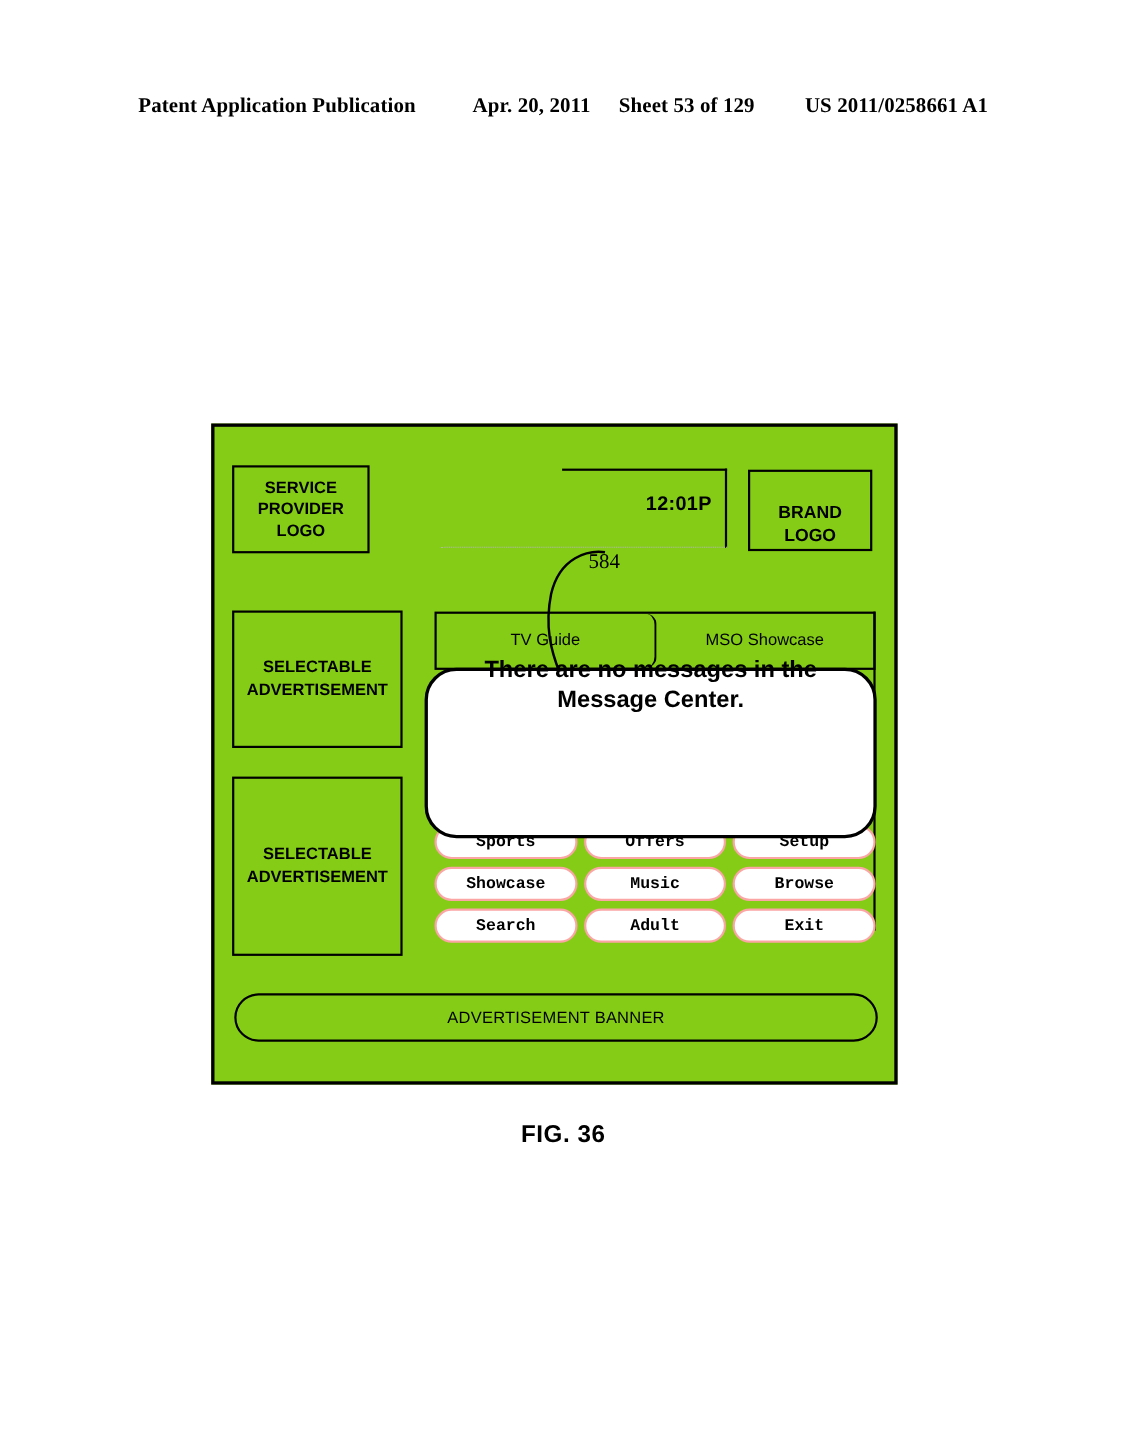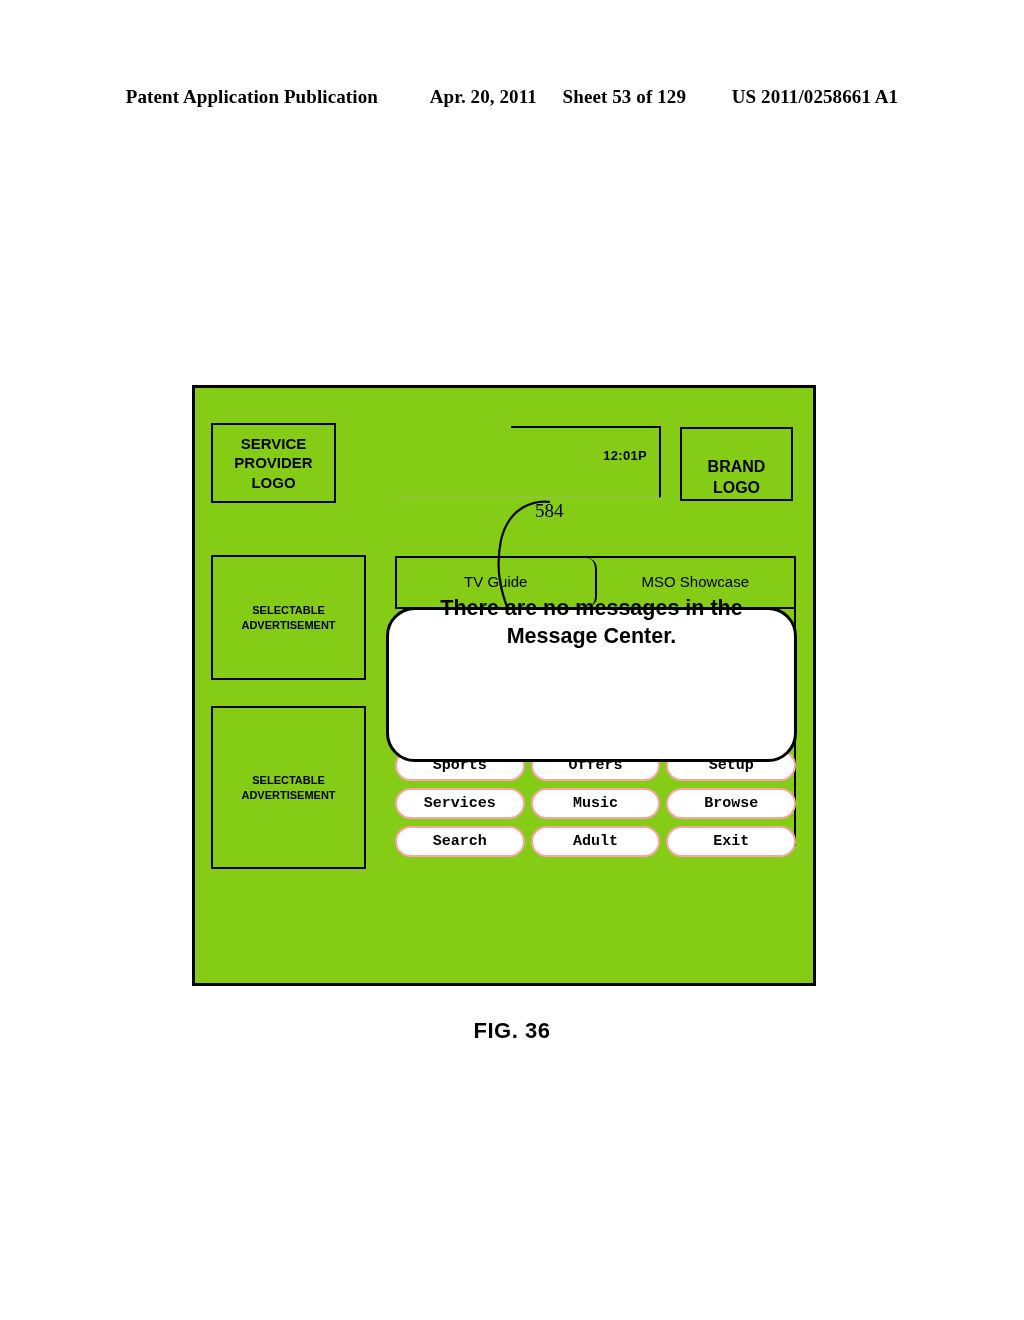--- a/index.html
+++ b/index.html
@@ -104,21 +104,21 @@
   .clock-panel .rule-bottom {
     position: absolute;
     left: -110px; bottom: 0;
     width: 260px; height: 0;
     border-top: 1px dotted #b4b4b4;
   }
   .clock-text {
     position: absolute;
     right: 14px;
     top: 22px;
-    font-size: 13px;
+    font-size: 18px;
     font-weight: bold;
     letter-spacing: 0.3px;
   }
 
   
   .ref-371 {
     position: absolute;
     left: 340px;
     top: 112px;
     font-size: 19px;
@@ -137,21 +137,21 @@
   .ad-box {
     position: absolute;
     left: 16px;
     width: 155px;
     border: 2px solid #000;
     box-sizing: border-box;
     display: flex;
     align-items: center;
     justify-content: center;
     text-align: center;
-    font-size: 11px;
+    font-size: 15px;
     font-weight: bold;
     line-height: 1.35;
   }
   .ad-box-1 { top: 167px; height: 125px; }
   .ad-box-2 { top: 318px; height: 163px; }
 
   
   .tab-strip {
     position: absolute;
     left: 200px;
@@ -327,21 +327,21 @@
       </div>
       <div class="pill-btn">
         <span>Offers</span>
       </div>
       <div class="pill-btn">
         <span>Setup</span>
       </div>
     </div>
     <div class="btn-row">
       <div class="pill-btn">
-        <span>Services</span>
+        <span>Showcase</span>
       </div>
       <div class="pill-btn">
         <span>Music</span>
       </div>
       <div class="pill-btn">
         <span>Browse</span>
       </div>
     </div>
     <div class="btn-row">
       <div class="pill-btn">
@@ -349,20 +349,23 @@
       </div>
       <div class="pill-btn">
         <span>Adult</span>
       </div>
       <div class="pill-btn">
         <span>Exit</span>
       </div>
     </div>
   </div>
 
+  <div class="ad-banner">
+    <span>ADVERTISEMENT BANNER</span>
+  </div>
 
   <div class="msg-dialog">
     <div class="msg-dialog-text">There are no messages in the Message Center.</div>
   </div>
 
 </div>
 
 <div class="fig-caption">FIG. 36</div>
 
 </body></html>

